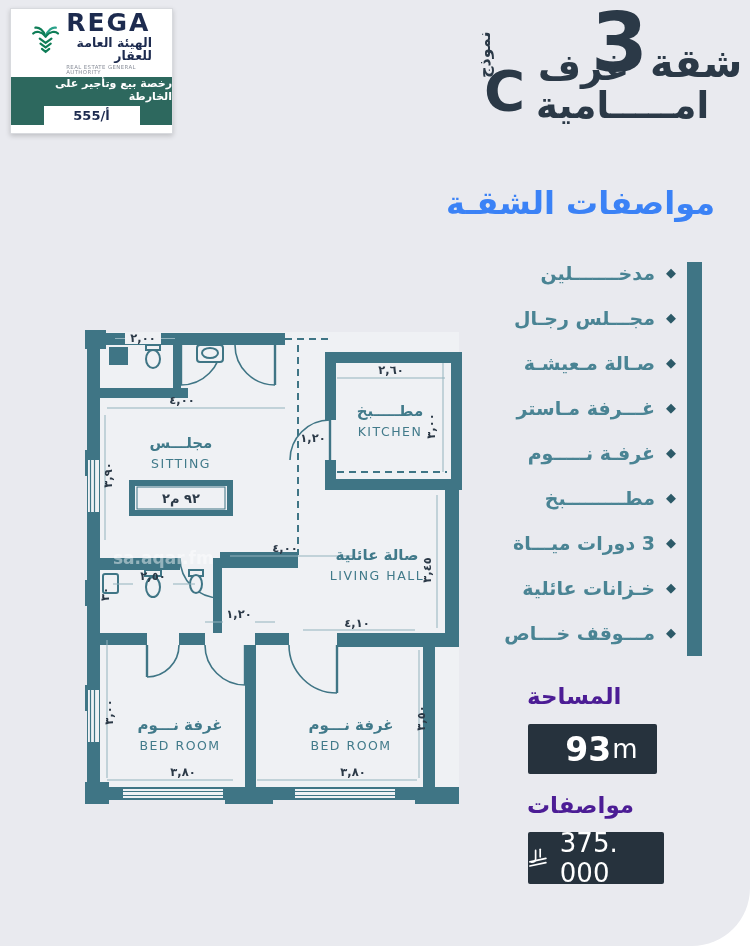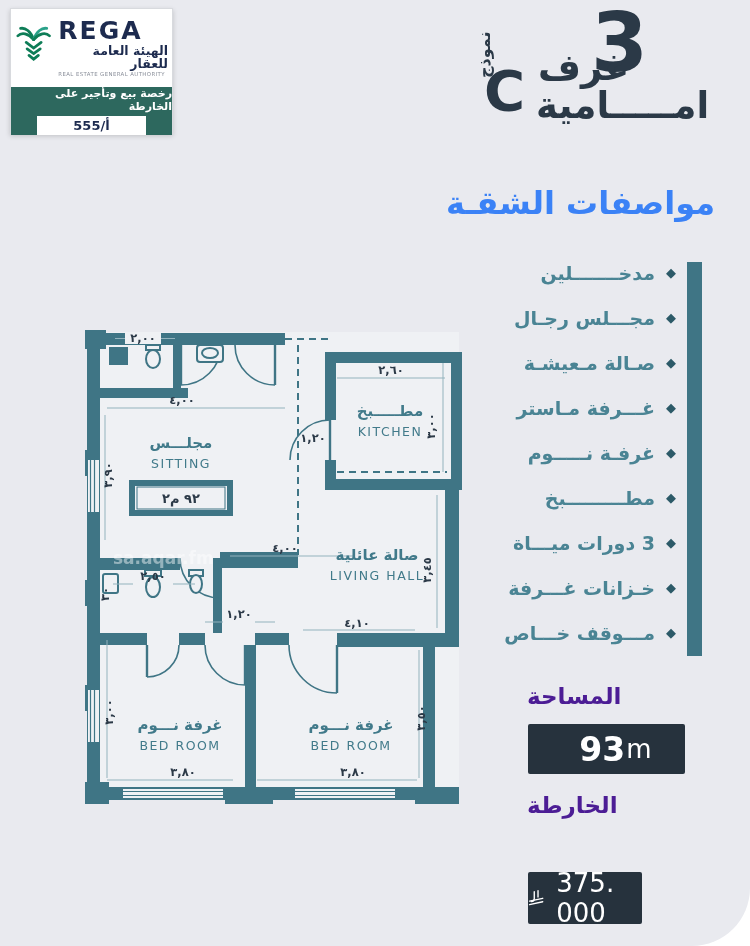--- a/index.html
+++ b/index.html
@@ -2,28 +2,28 @@
 <html lang="ar"><head>
 <meta charset="utf-8">
 <style>
   * { margin:0; padding:0; box-sizing:border-box; }
   body { width:750px; height:946px; background:#ffffff; font-family:"DejaVu Sans", sans-serif; overflow:hidden; }
   .page { position:relative; width:750px; height:946px; background:#ffffff; }
   .card { position:absolute; inset:0; background:#e9eaef; border-radius:0 0 58px 0; }
 
   
   .license-card { position:absolute; left:10px; top:8px; width:163px; height:126px; background:#ffffff; border:1px solid #d8dade; box-shadow:0 2px 5px rgba(0,0,0,.18); }
-  .logo-area { height:78px; display:flex; align-items:center; justify-content:center; gap:6px; padding:4px; }
+  .logo-area { height:68px; display:flex; align-items:center; justify-content:center; gap:6px; padding:20px; }
   .logo-texts { display:flex; flex-direction:column; align-items:flex-start; line-height:1.05; }
   .rega-word { font-size:25px; font-weight:bold; color:#1d2b4f; letter-spacing:2px; }
   .rega-ar { font-size:12.5px; font-weight:bold; color:#1d2b4f; direction:rtl; }
   .rega-en { font-size:5.4px; color:#8a8f9a; letter-spacing:.4px; margin-top:2px; }
   .license-band { height:48px; background:#2d685e; display:flex; flex-direction:column; align-items:center; justify-content:center; gap:3px; }
   .band-text { color:#ffffff; font-size:11px; font-weight:bold; direction:rtl; }
-  .band-number { background:#ffffff; width:109px; height:22px; display:flex; align-items:center; justify-content:center; font-size:13px; font-weight:bold; color:#1d2b4f; }
+  .band-number { background:#ffffff; width:96px; height:22px; display:flex; align-items:center; justify-content:center; font-size:13px; font-weight:bold; color:#1d2b4f; }
 
   
   .t-navy { color:#2b3947; position:absolute; font-weight:bold; }
   .title-shqa   { left:650px; top:40px;  font-size:40px; direction:rtl; }
   .title-3      { left:591px; top:2px;   font-size:82px; line-height:1; }
   .title-ghoraf { left:538px; top:46px;  font-size:37px; direction:rtl; }
   .title-amamia { left:536px; top:84px;  font-size:37px; direction:rtl; }
   .title-model  { left:462px; top:44px;  font-size:16px; transform:rotate(-90deg); transform-origin:center; direction:rtl; width:44px; text-align:center; }
   .title-c      { left:484px; top:58px;  font-size:56px; }
 
@@ -33,23 +33,23 @@
   .features { position:absolute; right:74px; top:258px; display:flex; flex-direction:column; gap:16px; }
   .feature-row { display:flex; justify-content:flex-end; align-items:center; gap:11px; height:29px; }
   .feature-label { font-size:19px; font-weight:bold; color:#4a8494; direction:rtl; white-space:nowrap; }
   .feature-bullet { color:#2c5a68; font-size:13px; }
 
   
   .block-label { position:absolute; width:140px; text-align:left; font-size:23px; font-weight:bold; color:#4c1d95; direction:rtl; }
   .area-label  { left:527px; top:683px; }
   .price-label { left:527px; top:792px; }
   .dark-box { position:absolute; background:#26323d; display:flex; align-items:center; justify-content:center; color:#ffffff; border-radius:2px; }
-  .area-box  { left:528px; top:724px; width:157px; height:50px; font-size:33px; font-weight:bold;padding-left:18px; }
+  .area-box  { left:528px; top:724px; width:129px; height:50px; font-size:33px; font-weight:bold;padding-left:18px; }
   .area-box .unit { font-size:26px; font-weight:normal; margin-left:1px; }
-  .price-box { left:528px; top:832px; width:114px; height:52px; gap:12px; font-size:26px;margin-top:40px; }
+  .price-box { left:528px; top:832px; width:136px; height:52px; gap:12px; font-size:26px; }
 
   
   .plan { position:absolute; left:85px; top:330px; width:385px; height:475px; }
   .wall { fill:#3f7585; }
   .roombg { fill:#eff1f4; }
   .thin { stroke:#93b3bd; stroke-width:1; fill:none; }
   .arc  { stroke:#3f7585; stroke-width:1.6; fill:none; }
   .leaf { stroke:#3f7585; stroke-width:2.4; fill:none; }
   .dashed { stroke:#3f7585; stroke-width:2; stroke-dasharray:7 5; fill:none; }
   .fixture { stroke:#3f7585; stroke-width:2; fill:#eff1f4; }
@@ -88,20 +88,21 @@
         <span class="rega-ar">الهيئة العامة للعقار</span>
         <span class="rega-en">REAL ESTATE GENERAL AUTHORITY</span>
       </div>
     </div>
     <div class="license-band">
       <span class="band-text">رخصة بيع وتأجير على الخارطة</span>
       <span class="band-number" dir="ltr">أ/555</span>
     </div>
   </div>
 
+  <span class="t-navy title-shqa">شقة</span>
   <span class="t-navy title-3">3</span>
   <span class="t-navy title-ghoraf">غرف</span>
   <span class="t-navy title-amamia">امـــــامية</span>
   <span class="t-navy title-model">نموذج</span>
   <span class="t-navy title-c">C</span>
 
   <div class="specs-heading">مواصفات الشقـة</div>
   <div class="features-bar"></div>
   <div class="features">
     <div class="feature-row">
@@ -126,36 +127,36 @@
       </div>
     <div class="feature-row">
         <span class="feature-label">مطـــــــــبخ</span>
         <span class="feature-bullet">◆</span>
       </div>
     <div class="feature-row">
         <span class="feature-label">3 دورات ميـــاة</span>
         <span class="feature-bullet">◆</span>
       </div>
     <div class="feature-row">
-        <span class="feature-label">خـزانات غـــرفة</span>
+        <span class="feature-label">خـزانات عائلية</span>
         <span class="feature-bullet">◆</span>
       </div>
     <div class="feature-row">
         <span class="feature-label">مـــوقف خـــاص</span>
         <span class="feature-bullet">◆</span>
       </div>
   </div>
 
   <div class="block-label area-label">المساحة</div>
   <div class="dark-box area-box">
     <span>93</span>
       <span class="unit">m</span>
   </div>
 
-  <div class="block-label price-label">الخارطة</div>
+  <div class="block-label price-label">مواصفات</div>
   <div class="dark-box price-box">
     <svg width="22" height="24" viewBox="0 0 26 26">
       <g stroke="#ffffff" stroke-width="2.2" fill="none" stroke-linecap="round">
         <path d="M10 3 V14 C 10 17 8 18.5 5 18.5"></path>
         <path d="M16 1.5 V11.5"></path>
         <path d="M2.5 18 L23.5 13.5"></path>
         <path d="M2.5 23.5 L23.5 19"></path>
       </g>
     </svg>
     <span>375. 000</span>

